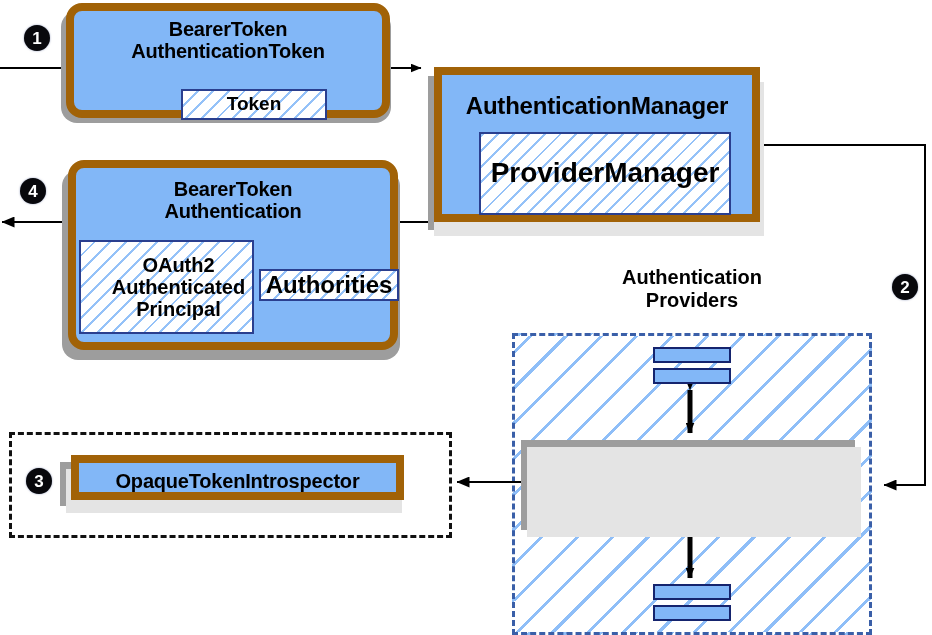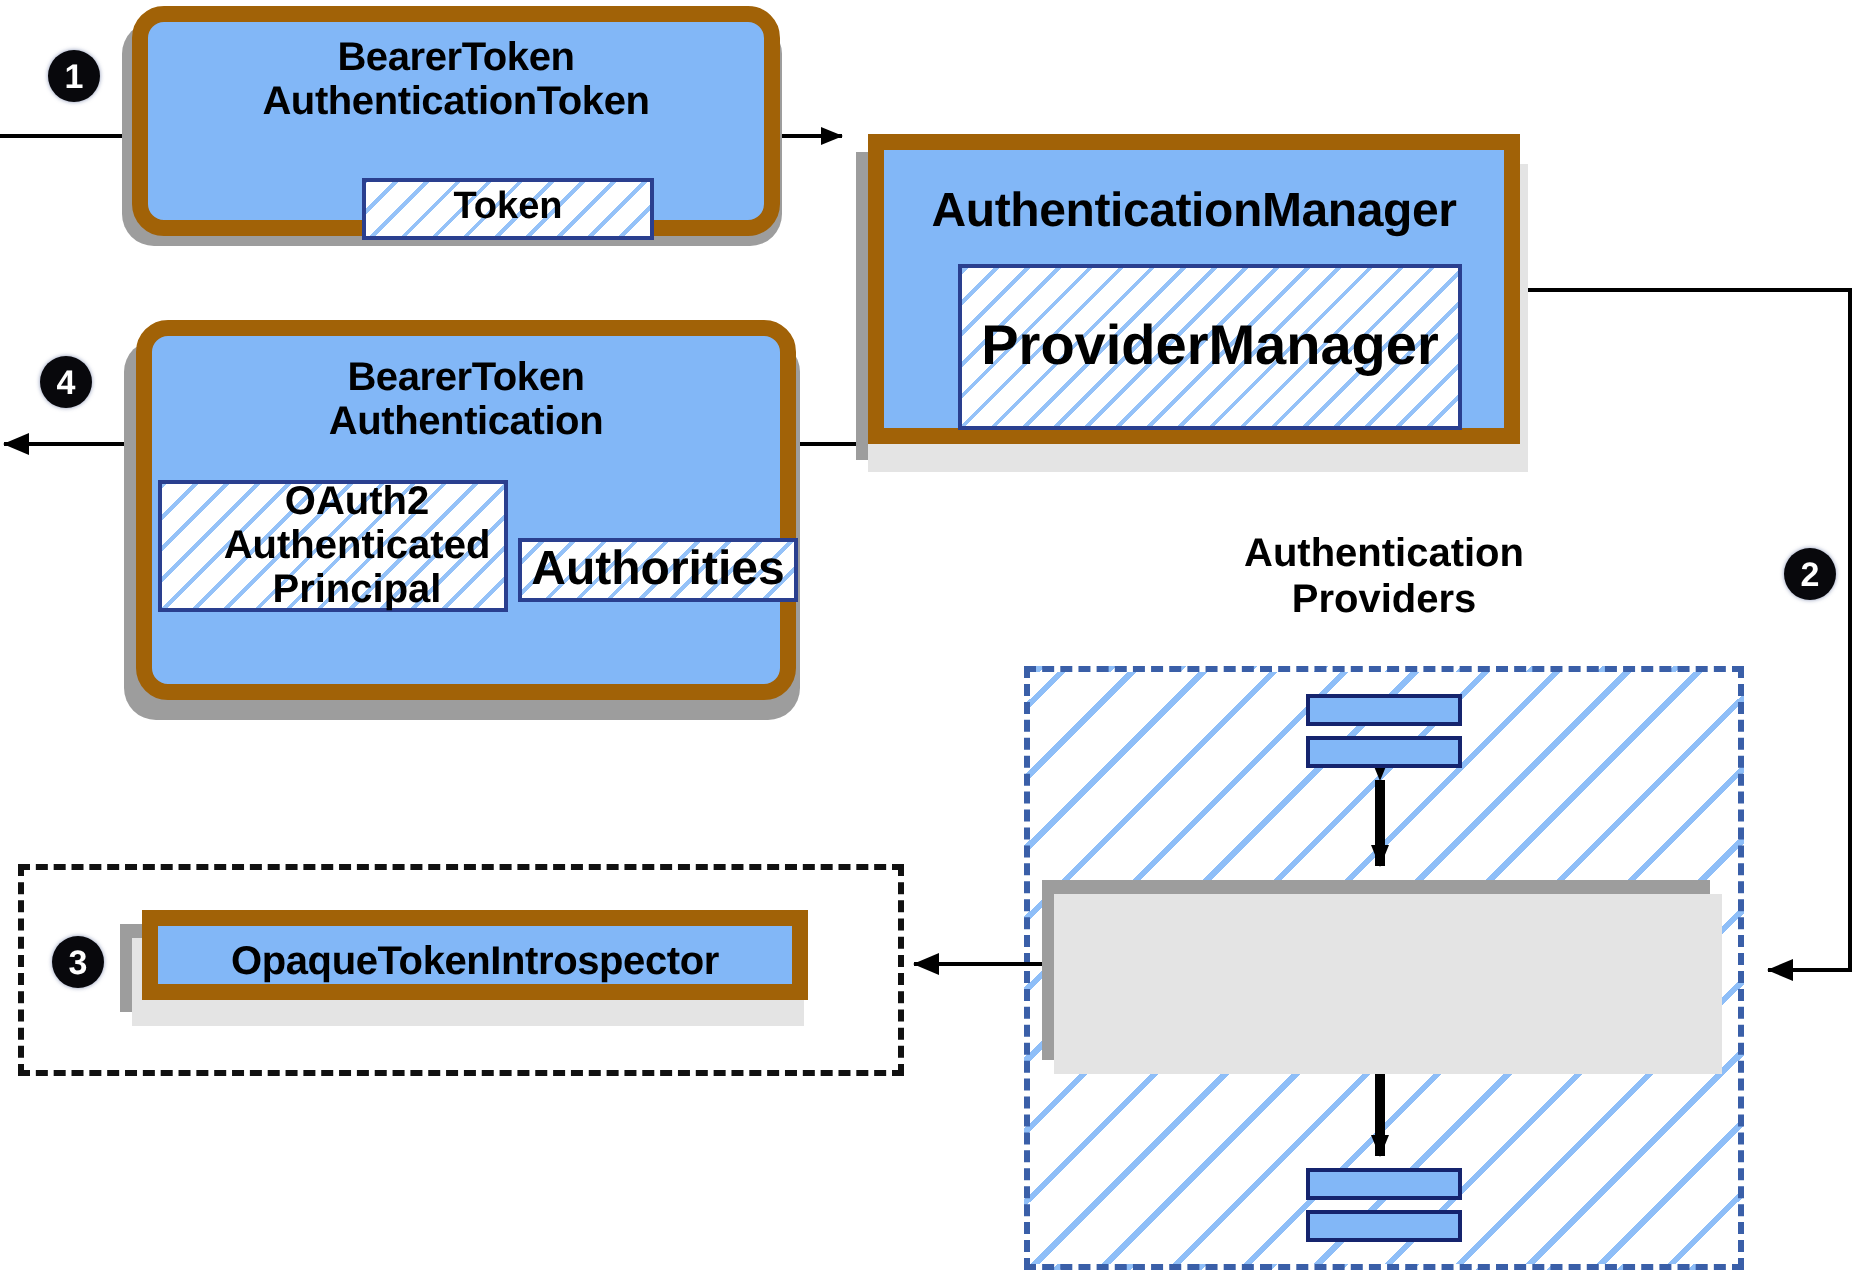--- a/index.html
+++ b/index.html
@@ -200,21 +200,21 @@
   <div class="shadow light" style="left:434px; top:82px; width:330px; height:154px;"></div>
   <div class="node" style="left:434px; top:67px; width:326px; height:155px; padding-top:18px;">
     <div class="title" style="font-size:24px;">AuthenticationManager</div>
     <div class="hatch" style="position:absolute; left:37px; top:57px; width:252px; height:83px; font-size:28px;">ProviderManager</div>
   </div>
 
   <div class="shadow rounded" style="left:62px; top:170px; width:338px; height:190px;"></div>
   <div class="node rounded" style="left:68px; top:160px; width:330px; height:190px; padding-top:10px;">
     <div class="title" style="font-size:20px;">BearerToken
 Authentication</div>
-    <div class="hatch" style="position:absolute; left:3px; top:72px; width:175px; height:66px; font-size:20px;padding-left:24px;">OAuth2
+    <div class="hatch" style="position:absolute; left:3px; top:72px; width:175px; height:94px; font-size:20px;padding-left:24px;">OAuth2
 Authenticated
 Principal</div>
     <div class="hatch" style="position:absolute; left:183px; top:101px; width:140px; height:32px; font-size:24px;">Authorities</div>
   </div>
 
   <div class="shadow" style="left:521px; top:440px; width:334px; height:90px;"></div>
   <div class="shadow light" style="left:527px; top:447px; width:334px; height:90px;"></div>
 
   <div class="shadow" style="left:60px; top:462px; width:336px; height:44px;"></div>
   <div class="shadow light" style="left:66px; top:469px; width:336px; height:44px;"></div>

